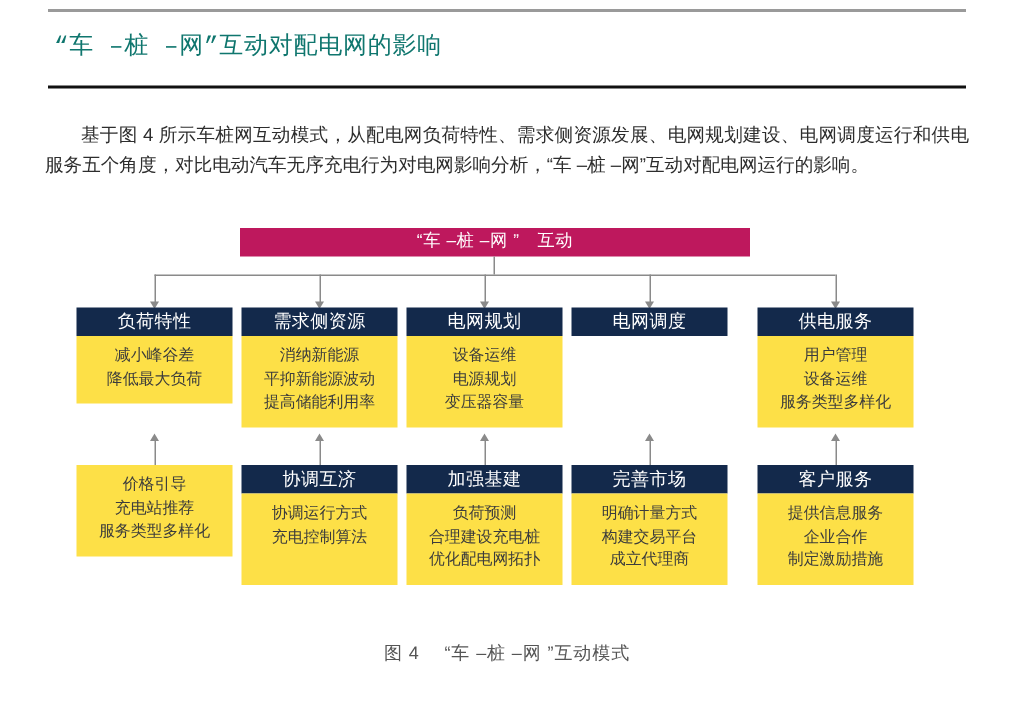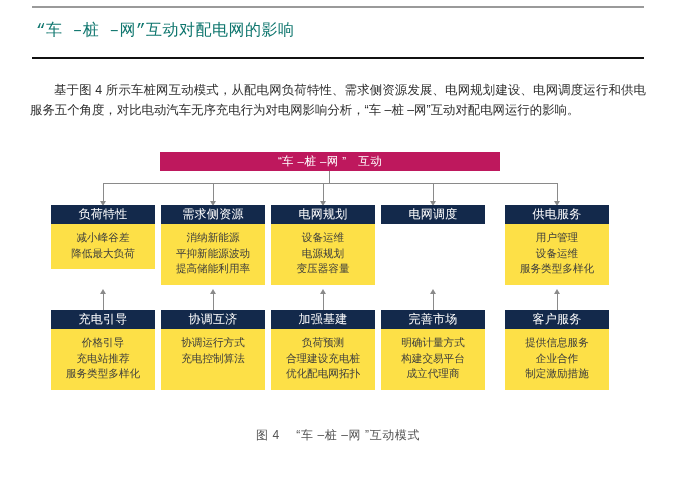--- a/index.html
+++ b/index.html
@@ -232,21 +232,20 @@
     <div class="card row1 col4">
       <div class="card-head">供电服务</div>
       <div class="card-body">
         <div>用户管理</div>
         <div>设备运维</div>
         <div>服务类型多样化</div>
       </div>
     </div>
 
     <div class="card row2 col0">
-      <div class="card-head">充电引导</div>
       <div class="card-body">
         <div>价格引导</div>
         <div>充电站推荐</div>
         <div>服务类型多样化</div>
       </div>
     </div>
 
     <div class="card row2 col1">
       <div class="card-head">协调互济</div>
       <div class="card-body">

